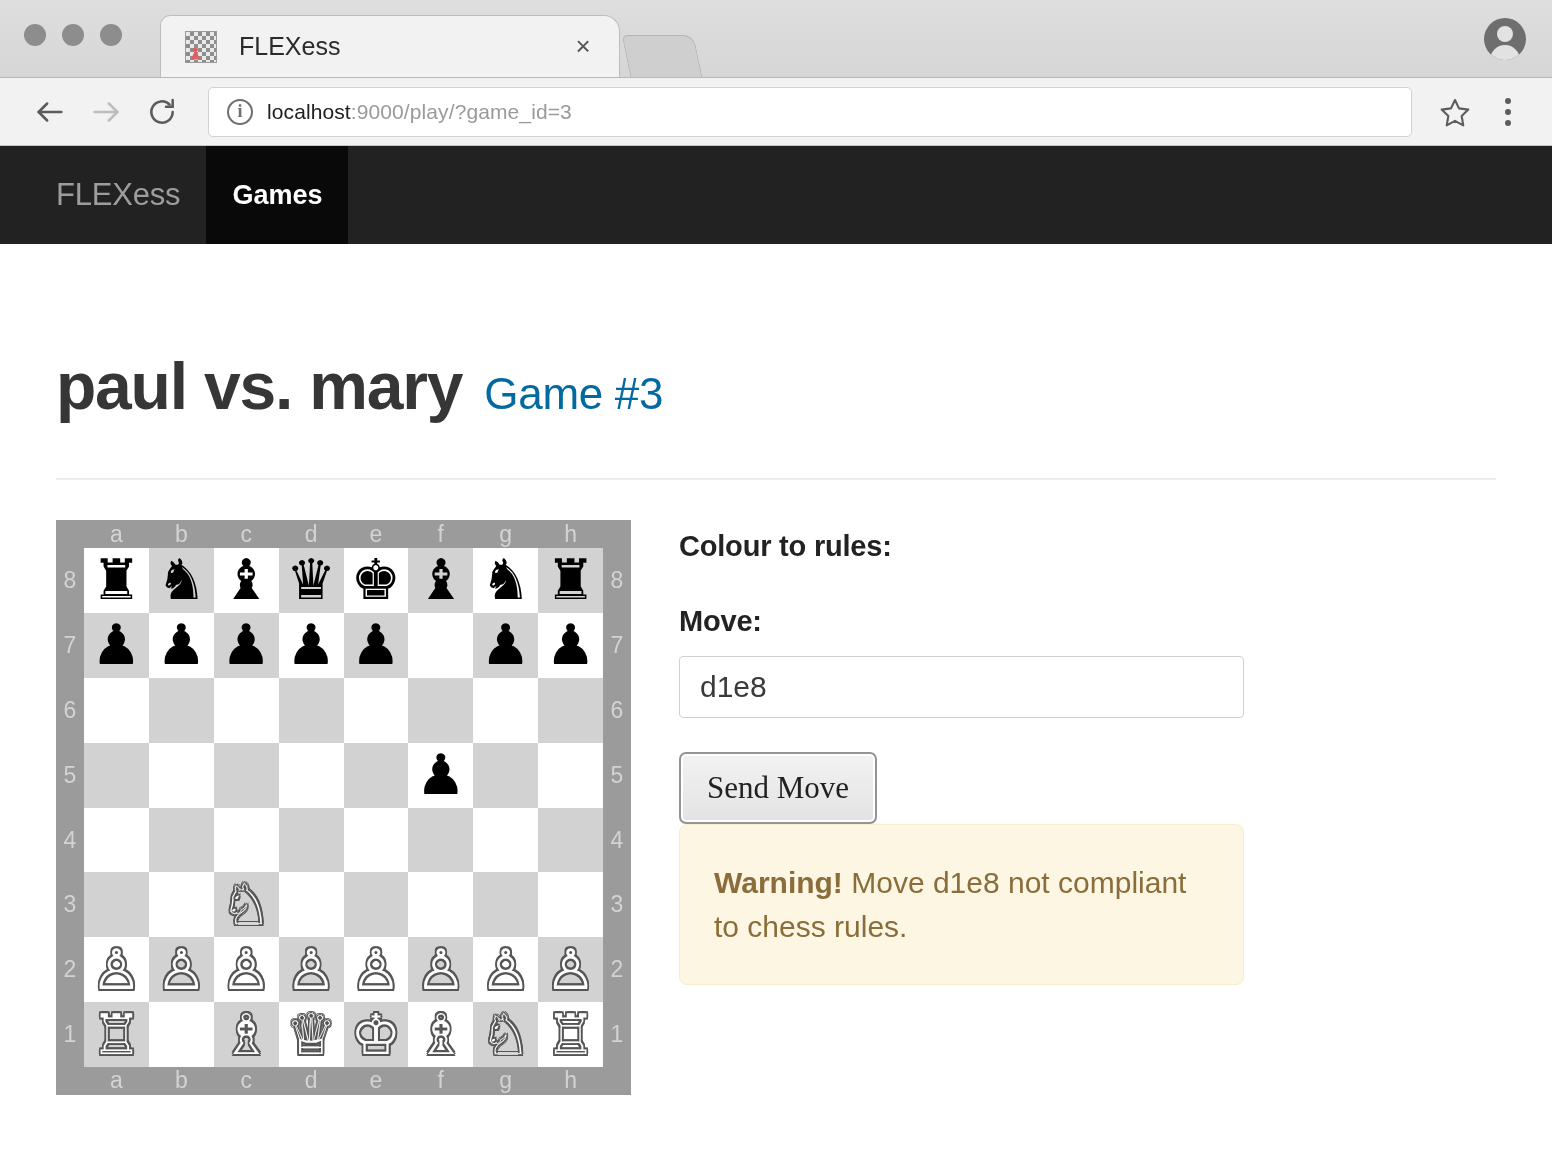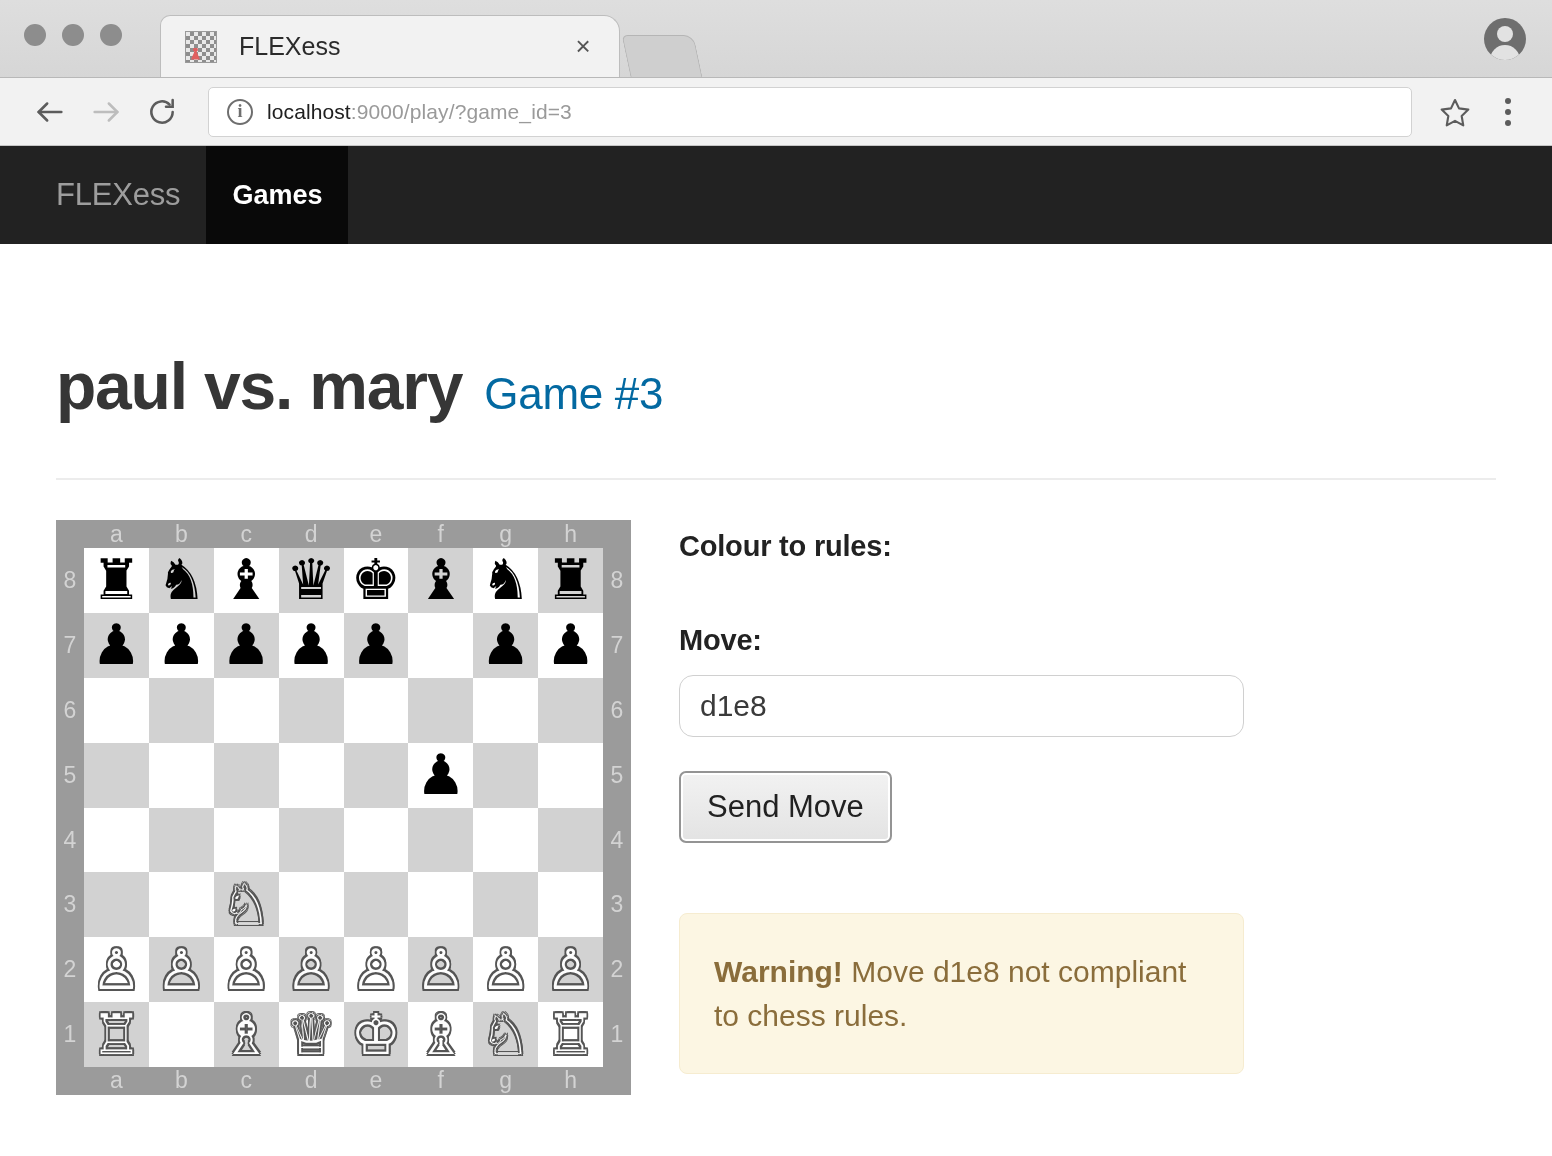--- a/index.html
+++ b/index.html
@@ -232,43 +232,42 @@
     width: 24px; height: 28px; position: relative; flex: 0 0 24px;
   }
   .person-glyph::before {
     content:""; position:absolute; left:6px; top:1px;
     width: 12px; height:12px; border-radius:50%; background:#ffffff;
   }
   .person-glyph::after {
     content:""; position:absolute; left:1px; top:15px;
     width: 22px; height:14px; border-radius: 9px 9px 2px 2px; background:#ffffff;
   }
-  .move-label { margin-top: 61px; }
+  .move-label { margin-top: 42px; }
   .move-input {
     display: block; margin-top: 18px;
     width: 565px; height: 62px;
-    border: 1px solid #d0d0d0; border-radius: 14px;
+    border: 1px solid #d0d0d0; border-radius: 4px;
     font-size: 30px; color: #3a3a3a;
     padding: 0 20px;
     font-family: "Liberation Sans", sans-serif;
     background: #ffffff;
   }
   .send-btn {
     margin-top: 34px;
     border: 2px solid #949494;
     border-radius: 7px;
     background: linear-gradient(#f2f2f2, #e3e3e3);
     font-size: 31px; color: #212121;
     padding: 16px 26px;
-    font-family: Liberation Sans, sans-serif;
+    font-family: Liberation Serif, serif;
     cursor: pointer;
     box-shadow: 0 0 0 2px #ffffff inset;
   }
   .warning {
-    margin-top: 70px;
     width: 565px;
     background: #fcf6e3;
     border: 1px solid #f6ecd0;
     border-radius: 8px;
     padding: 36px 34px;
     font-size: 30px; color: #8a6d3b;
     line-height: 1.45;
   }
   .warning b { font-weight: bold; }
 </style>

